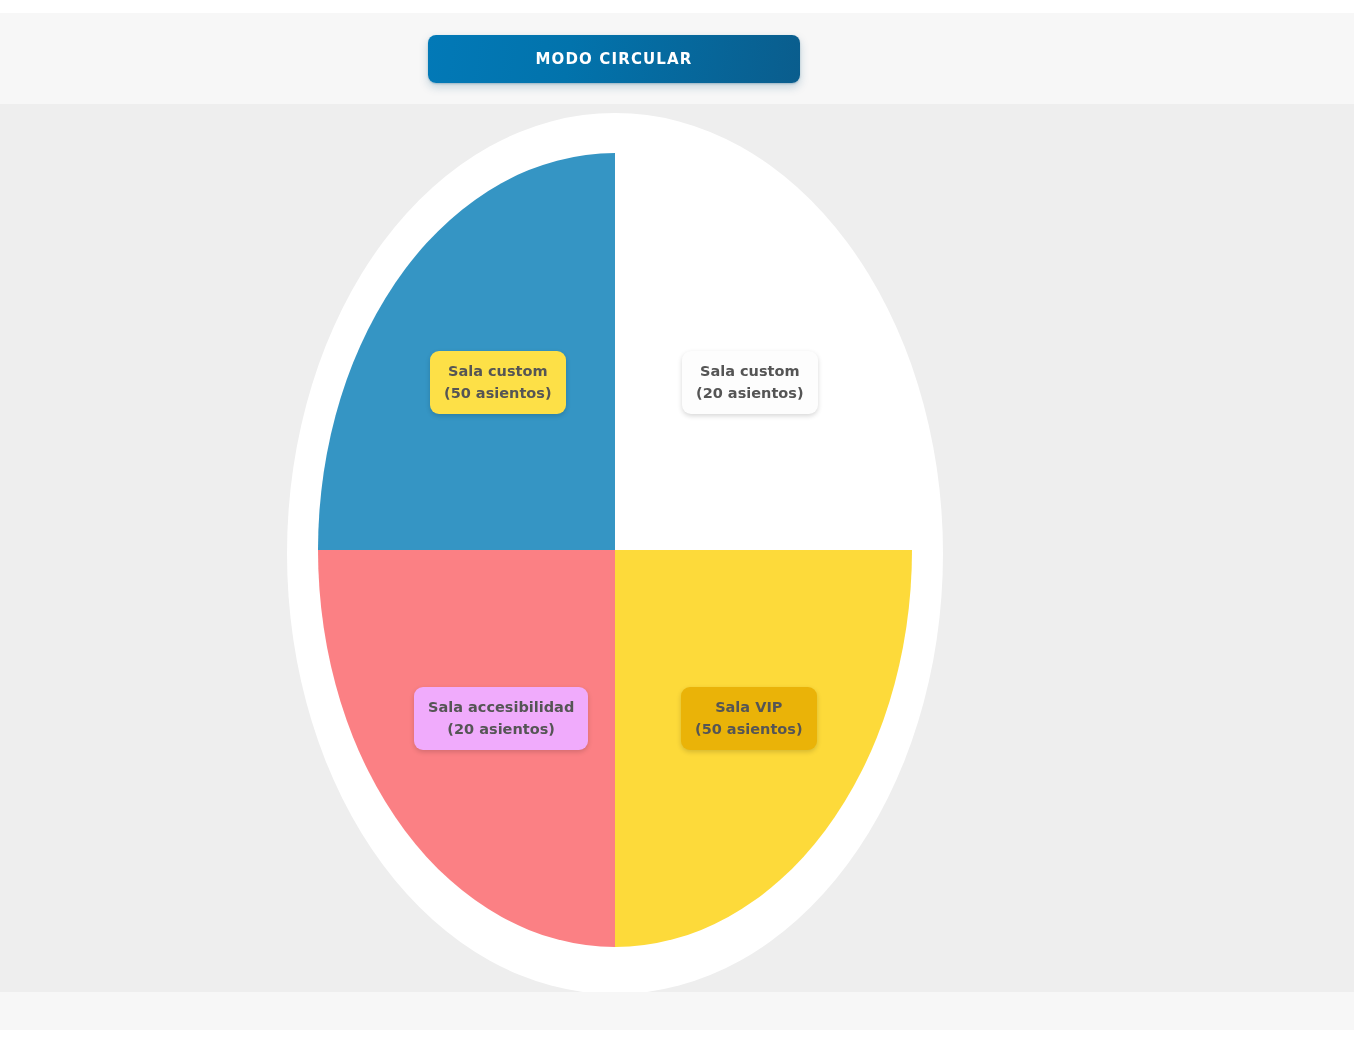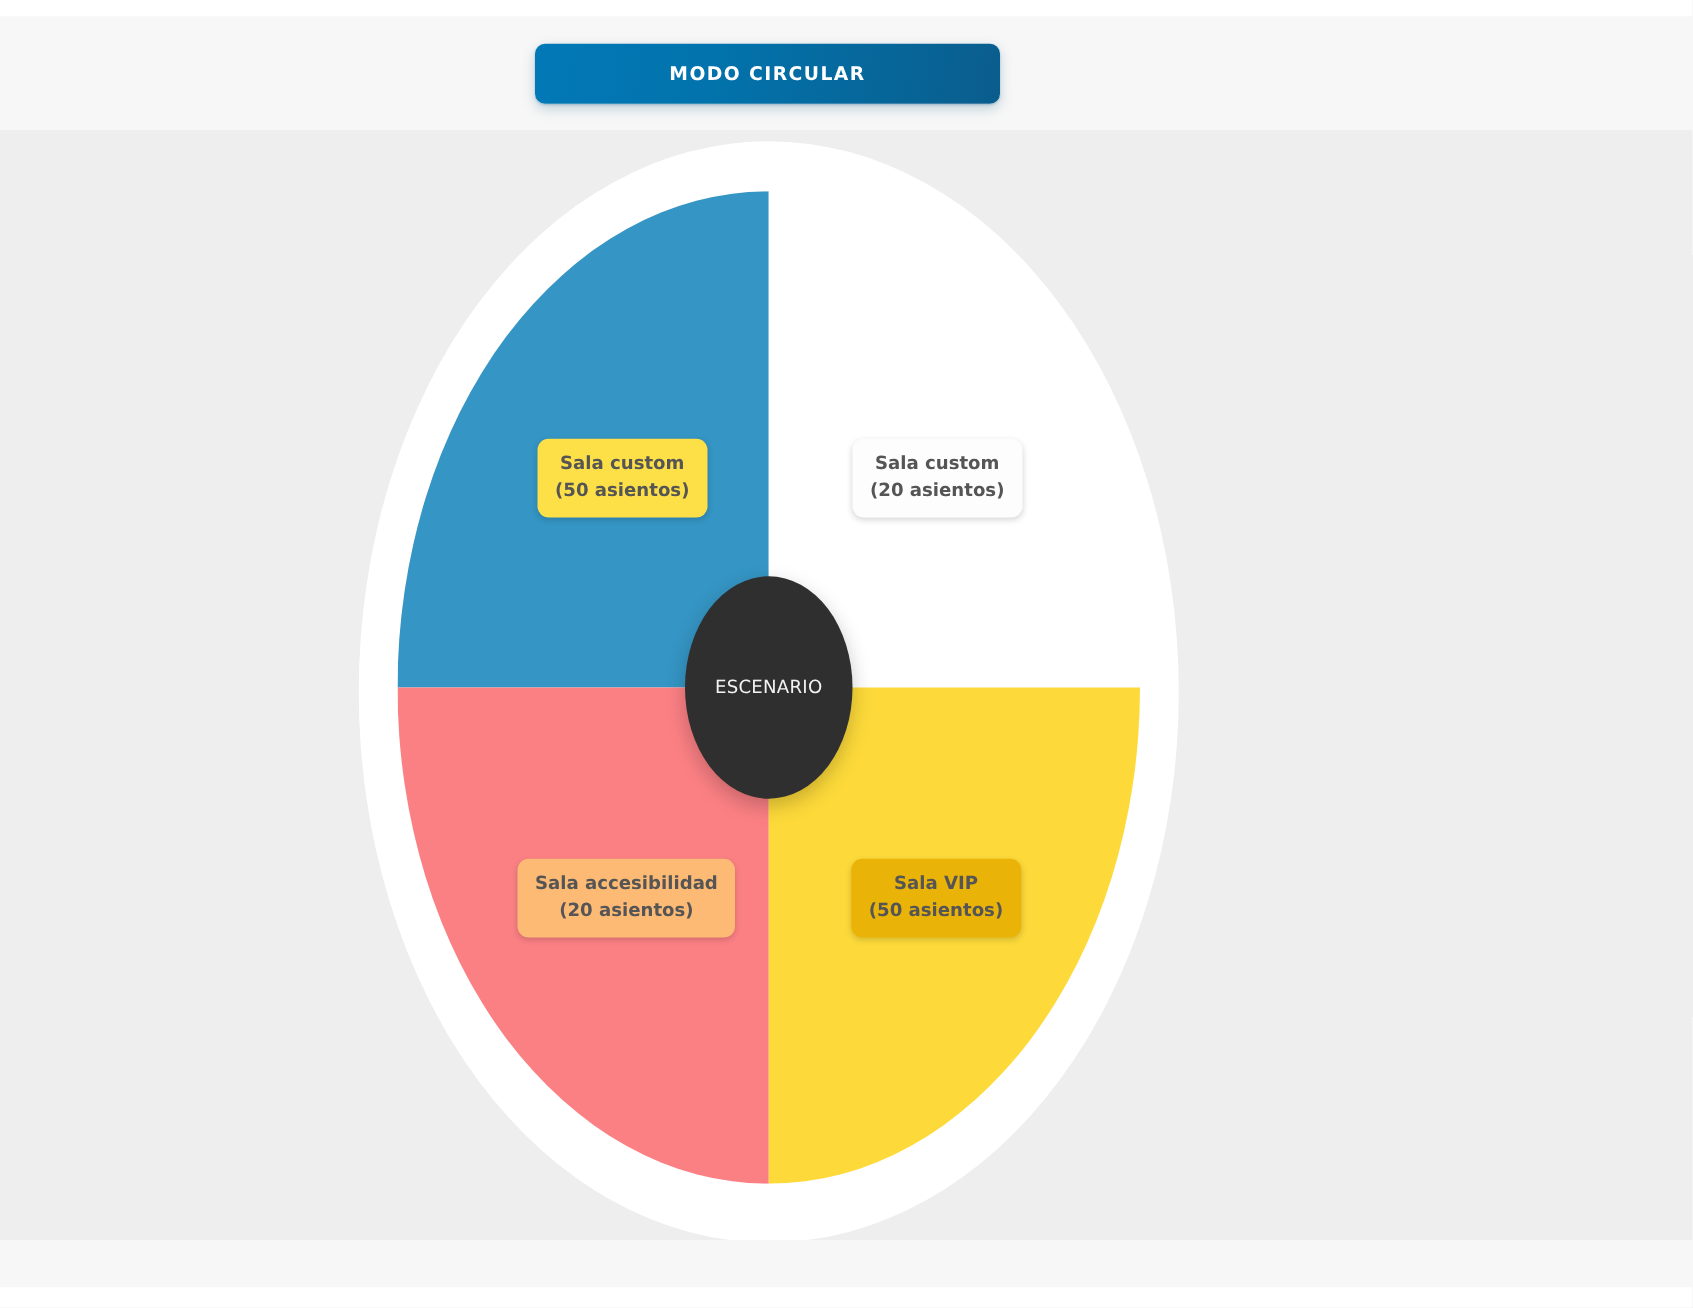--- a/index.html
+++ b/index.html
@@ -189,32 +189,29 @@
     <div class="chip chip-tl" style="background: #fde047;">
       <span class="chip-line">Sala custom</span>
       <span class="chip-line">(50 asientos)</span>
     </div>
 
     <div class="chip chip-tr" style="background: rgb(253, 253, 253);">
       <span class="chip-line">Sala custom</span>
       <span class="chip-line">(20 asientos)</span>
     </div>
 
-    <div class="chip chip-bl" style="background: #fdba74;">
+    <div class="chip chip-bl" style="background: #f0abfc;">
       <span class="chip-line">Sala accesibilidad</span>
       <span class="chip-line">(20 asientos)</span>
     </div>
 
     <div class="chip chip-br" style="background: #eab308;">
       <span class="chip-line">Sala VIP</span>
       <span class="chip-line">(50 asientos)</span>
     </div>
 
-    <div class="stage">
-      <span>ESCENARIO</span>
-    </div>
 
   </div>
 
   <div class="footer-band"></div>
   <div class="bottom-strip"></div>
 
 </div>
 
 </body></html>

